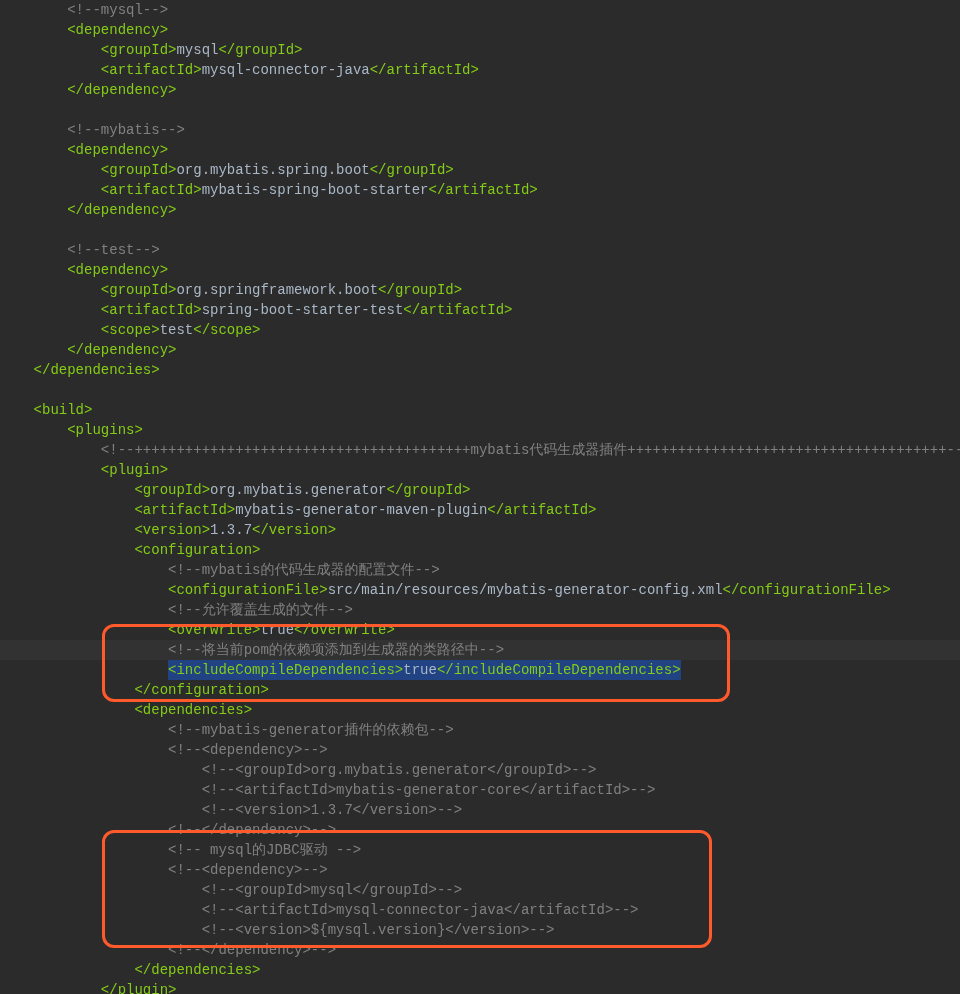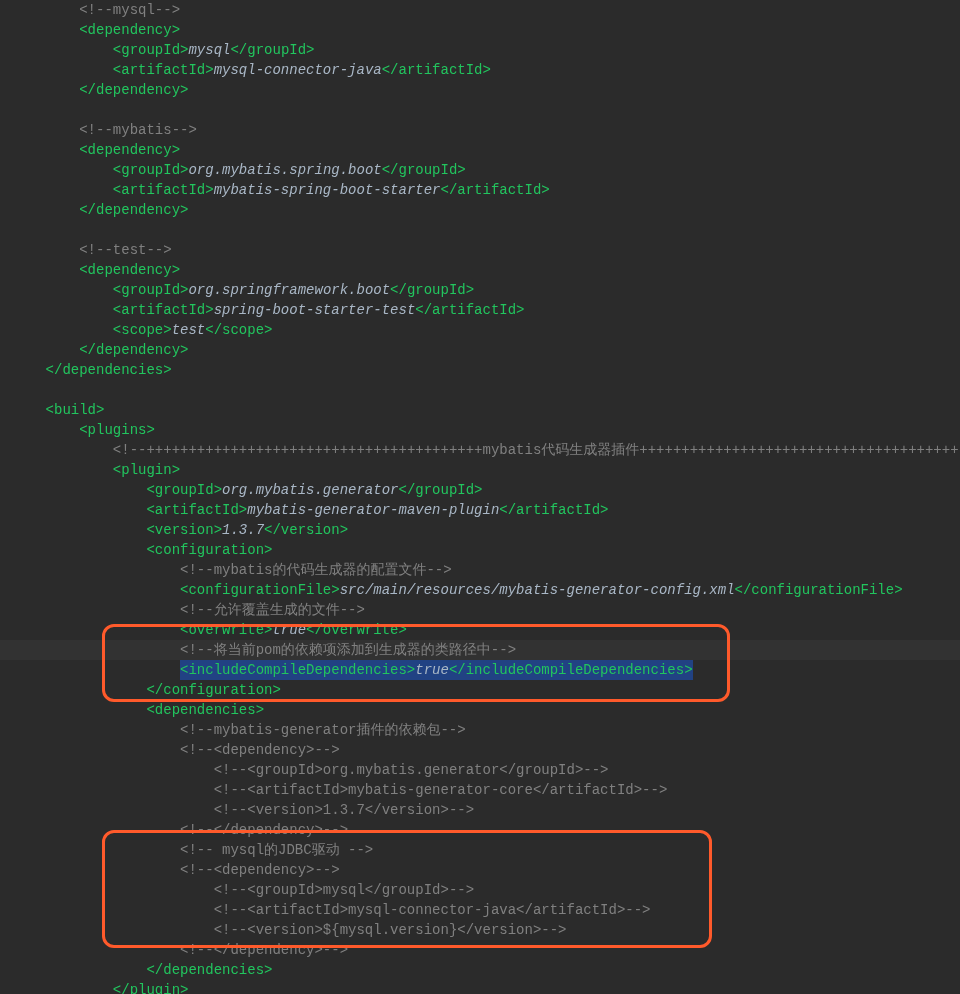--- a/index.html
+++ b/index.html
@@ -13,24 +13,24 @@
     overflow-x: hidden;
     width: 960px;
   }
   .editor {
     white-space: pre;
     padding: 0;
   }
   .line {
     display: block;
     min-height: 20px;
-    padding-left: 12px;
+    padding-left: 0;
   }
-  .tag { color: #22c55e; }
-  .text { color: #a9b7c6; font-style: italic; }
+  .tag { color: #84cc16; }
+  .text { color: #a9b7c6; }
   .comment { color: #808080; }
   .highlight-line {
     background: #214283;
     display: inline-block;
     text-align: right;
   }
   .highlight-box-1 {
     position: absolute;
     border: 3px solid #ff5a2b;
     border-radius: 12px;

